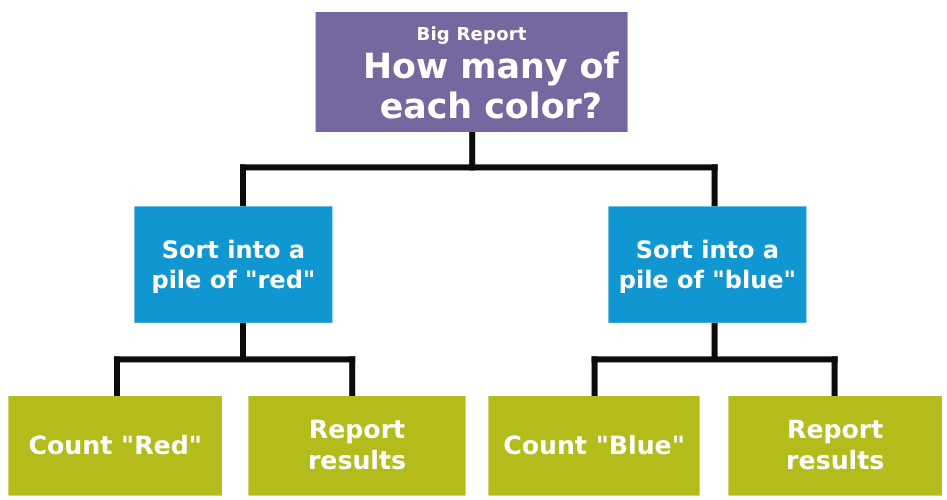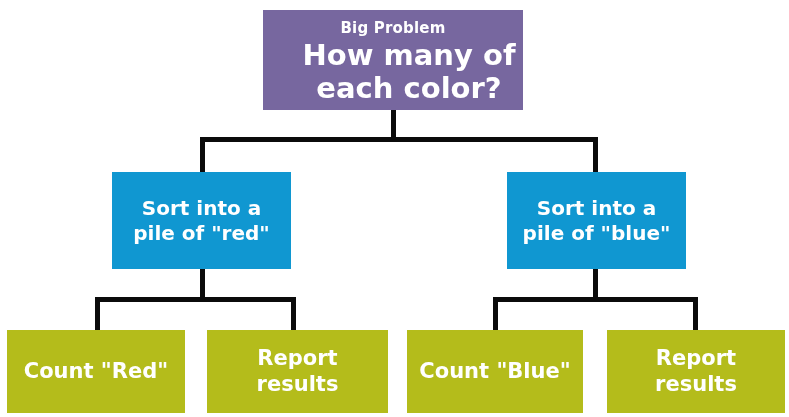--- a/index.html
+++ b/index.html
@@ -44,21 +44,21 @@
     letter-spacing: 0.2px;
   }
   .root-node .label {
     font-size: 29px;
     line-height: 1.15;
     margin-left: 32px;
   }
   .mid-node {
     background: var(--blue, #1097d1);
     top: 172px;
-    width: 179px; height: 97px;
+    width: 165px; height: 97px;
   }
   .mid-node .label { font-size: 20px; }
   .mid-left  { left: 112px; }
   .mid-right { left: 507px; }
   .leaf-node {
     background: var(--olive, #b4bc1b);
     top: 330px;
     height: 83px;
   }
   .leaf-node .label { font-size: 21px; }
@@ -100,21 +100,21 @@
   <div class="line l-red-bar"></div>
   <div class="line l-drop-leaf1"></div>
   <div class="line l-drop-leaf2"></div>
 
   <div class="line l-blue-trunk"></div>
   <div class="line l-blue-bar"></div>
   <div class="line l-drop-leaf3"></div>
   <div class="line l-drop-leaf4"></div>
 
   <div class="node root-node">
-    <div class="tag">Big Problem</div>
+    <div class="tag">Big Report</div>
     <div class="label">How many of
 each color?</div>
   </div>
 
   <div class="node mid-node mid-left">
     <div class="label">Sort into a
 pile of "red"</div>
   </div>
   <div class="node mid-node mid-right">
     <div class="label">Sort into a

